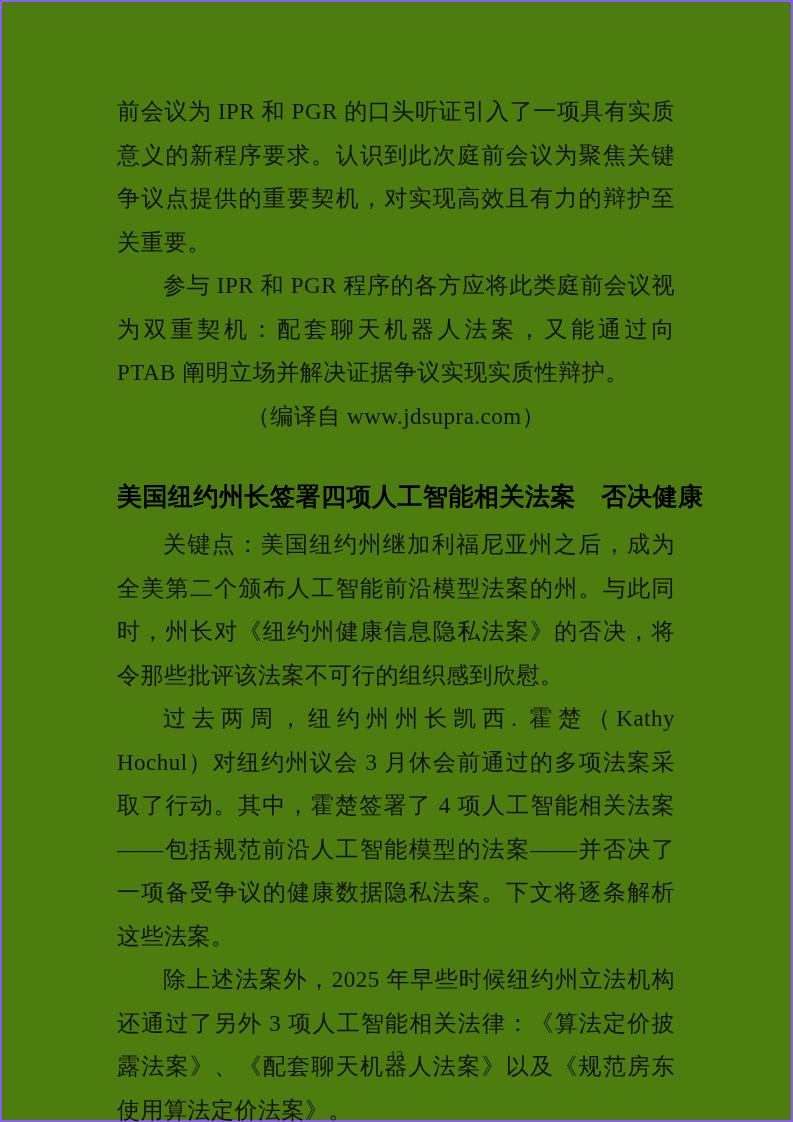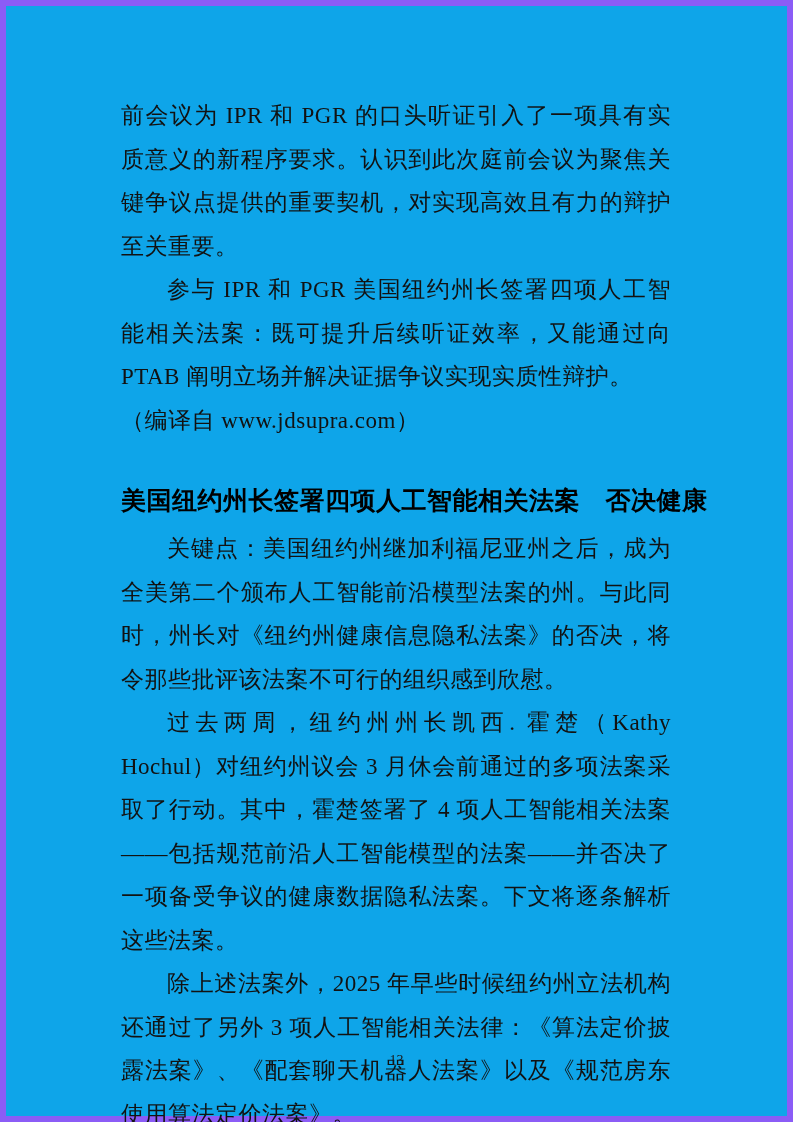--- a/index.html
+++ b/index.html
@@ -11,22 +11,22 @@
     width: 793px;
     height: 1122px;
     position: relative;
     font-family: "Liberation Serif", "DejaVu Serif", serif;
     color: #121212;
     overflow: hidden;
   }
   .page {
     position: absolute;
     inset: 0;
-    background: #0ea5e9;
-    border: 6px solid #8b5cf6;
+    background: #4d7c0f;
+    border: 2px solid #8b5cf6;
     box-sizing: border-box;
   }
   .content {
     padding: 88px 116px 0 115px;
     box-sizing: border-box;
   }
   p.body {
     margin: 0;
     font-size: 23px;
     line-height: 43.5px;
@@ -34,21 +34,21 @@
     text-justify: inter-ideograph;
     letter-spacing: 0.5px;
   }
   p.indent {
     text-indent: 2em;
   }
   p.credit {
     margin: 0;
     font-size: 23px;
     line-height: 43.5px;
-    text-align: left;
+    text-align: center;
     letter-spacing: 0.5px;
   }
   h1.article-title {
     margin: 37px 0 6px 0;
     font-family: "Liberation Sans", "DejaVu Sans", sans-serif;
     font-weight: 700;
     font-size: 25px;
     line-height: 42px;
     color: #000000;
     letter-spacing: 0.5px;
@@ -70,21 +70,21 @@
   }
 </style>
 </head>
 <body>
 
 <div class="page">
   <div class="content">
 
     <p class="body">前会议为 IPR 和 PGR 的口头听证引入了一项具有实质意义的新程序要求。认识到此次庭前会议为聚焦关键争议点提供的重要契机，对实现高效且有力的辩护至关重要。</p>
 
-    <p class="body indent">参与 IPR 和 PGR 美国纽约州长签署四项人工智能相关法案：既可提升后续听证效率，又能通过向 PTAB 阐明立场并解决证据争议实现实质性辩护。</p>
+    <p class="body indent">参与 IPR 和 PGR 程序的各方应将此类庭前会议视为双重契机：配套聊天机器人法案，又能通过向 PTAB 阐明立场并解决证据争议实现实质性辩护。</p>
 
     <p class="credit">（编译自 www.jdsupra.com）</p>
 
     <h1 class="article-title">
       <span class="title-line">美国纽约州长签署四项人工智能相关法案　否决健康</span>
     </h1>
 
     <p class="body indent">关键点：美国纽约州继加利福尼亚州之后，成为全美第二个颁布人工智能前沿模型法案的州。与此同时，州长对《纽约州健康信息隐私法案》的否决，将令那些批评该法案不可行的组织感到欣慰。</p>
 
     <p class="body indent">过去两周，纽约州州长凯西. 霍楚（Kathy Hochul）对纽约州议会 3 月休会前通过的多项法案采取了行动。其中，霍楚签署了 4 项人工智能相关法案——包括规范前沿人工智能模型的法案——并否决了一项备受争议的健康数据隐私法案。下文将逐条解析这些法案。</p>

